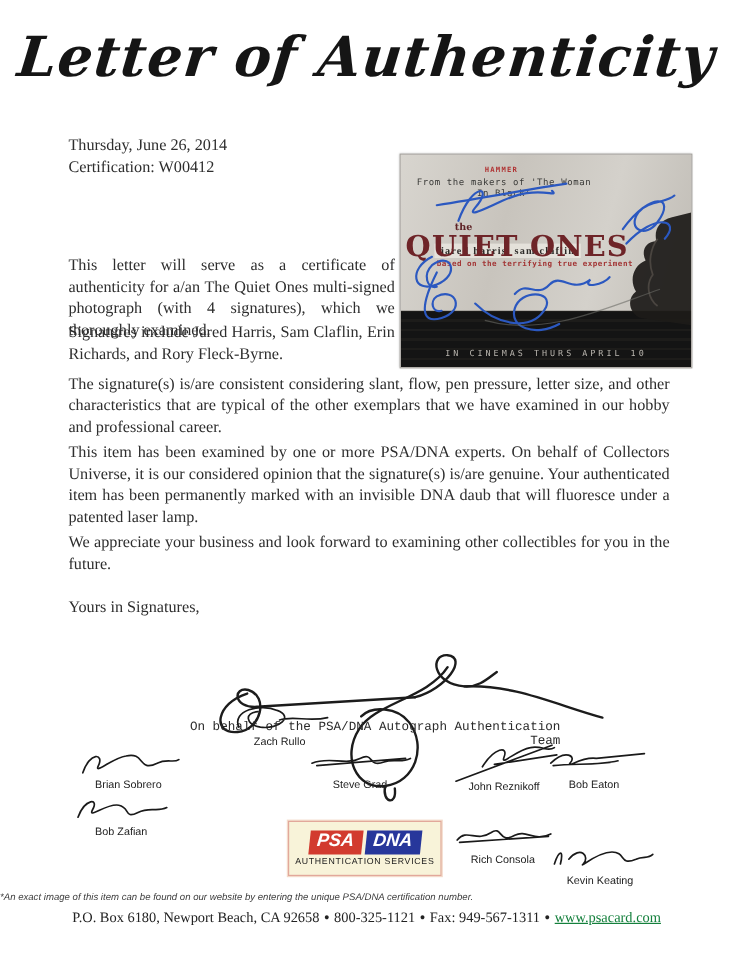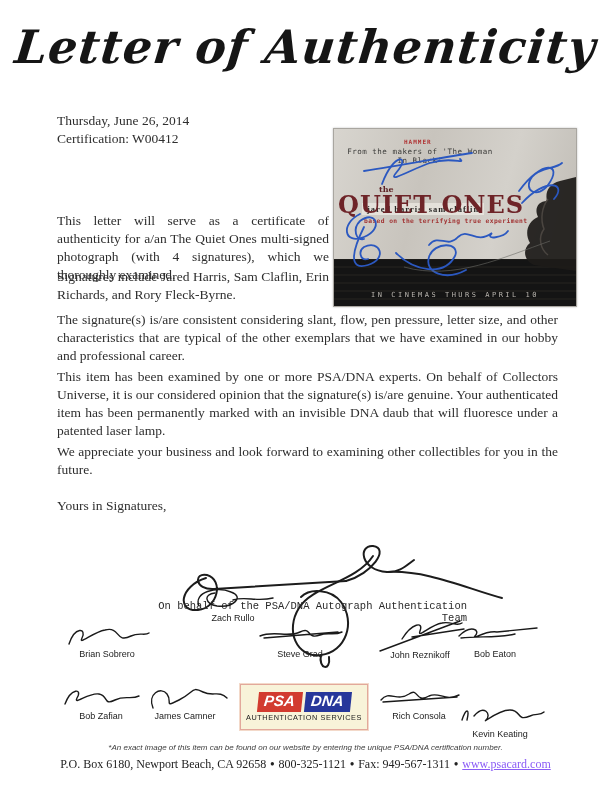--- a/index.html
+++ b/index.html
@@ -50,26 +50,26 @@
   .psa-logo{position:absolute;left:240px;top:684px;width:126px;height:44px;
     background:#f8f3d9;border:1px solid #e2a89b;box-shadow:0 0 0 1px #f3d9c9;
     display:flex;flex-direction:column;align-items:center;justify-content:center;gap:1px;}
   .logo-boxes{display:flex;gap:3px;}
   .logo-box{font-family:"Liberation Sans",sans-serif;font-style:italic;font-weight:bold;
     color:#fff;font-size:15px;padding:1px 7px 2px 6px;transform:skewX(-6deg);line-height:1.1;}
   .logo-psa{background:#d23b2f;}
   .logo-dna{background:#27379b;}
   .logo-sub{font-family:"Liberation Sans",sans-serif;font-size:7.3px;color:#1a1a1a;letter-spacing:.6px;}
   
-  .foot-note{position:absolute;left:0;top:743px;width:100%;text-align:center;
+  .foot-note{position:absolute;left:0;top:743px;width:100%;
     font-family:"Liberation Sans",sans-serif;font-style:italic;font-size:8px;color:#3c3c3c;}
   .foot-addr{position:absolute;left:0;top:757px;width:100%;text-align:center;
     font-size:12px;color:#222;}
   .foot-addr .sep{margin:0 4px;font-weight:bold;}
-  .foot-addr a{color:#8b5cf6;text-decoration:underline;}
+  .foot-addr a{color:#15803d;text-decoration:underline;}
 </style>
 </head>
 <body>
 
 <div class="page">
 
   <div class="loa-title">Letter of Authenticity</div>
 
   <div class="meta">
     <div>Thursday, June 26, 2014</div>
@@ -149,31 +149,25 @@
     </svg>
     <div class="nm">Steve Grad</div>
   </div>
   <div class="signer" style="left:443px;top:620px">
     <svg width="92" height="32" viewBox="0 0 92 32">
       <path d="M10,16 C22,4 32,10 26,16 C22,21 36,10 48,12 L88,8 M12,18 C30,16 50,18 66,14" fill="none" stroke="#1a1a1a" stroke-width="1.4" stroke-linecap="round"></path>
     </svg>
     <div class="nm">Bob Eaton</div>
   </div>
 
-  <div class="signer" style="left:49px;top:682px">
+  <div class="signer" style="left:49px;top:659px">
     <svg width="92" height="32" viewBox="0 0 92 32">
       <path d="M10,22 C16,6 28,6 22,16 C18,24 34,10 44,12 C54,14 48,24 60,18 C70,13 76,18 84,14" fill="none" stroke="#1a1a1a" stroke-width="1.4" stroke-linecap="round"></path>
     </svg>
     <div class="nm">Bob Zafian</div>
-  </div>
-  <div class="signer" style="left:133px;top:682px">
-    <svg width="92" height="32" viewBox="0 0 92 32">
-      <path d="M14,26 C8,12 22,4 28,12 C34,20 24,26 40,18 C56,10 52,4 64,10 C74,15 80,8 88,16" fill="none" stroke="#1a1a1a" stroke-width="1.4" stroke-linecap="round"></path>
-    </svg>
-    <div class="nm">James Camner</div>
   </div>
   <div class="signer" style="left:367px;top:682px">
     <svg width="92" height="32" viewBox="0 0 92 32">
       <path d="M8,18 C16,8 24,20 36,12 C46,5 42,22 56,14 C66,9 72,20 86,13 M10,20 L84,15" fill="none" stroke="#1a1a1a" stroke-width="1.4" stroke-linecap="round"></path>
     </svg>
     <div class="nm">Rich Consola</div>
   </div>
   <div class="signer" style="left:448px;top:700px">
     <svg width="92" height="32" viewBox="0 0 92 32">
       <path d="M8,20 C12,8 16,8 13,20 M20,16 C30,4 38,14 32,20 C28,24 44,10 56,10 C68,10 62,22 76,16 C82,13 86,16 90,12" fill="none" stroke="#1a1a1a" stroke-width="1.4" stroke-linecap="round"></path>

